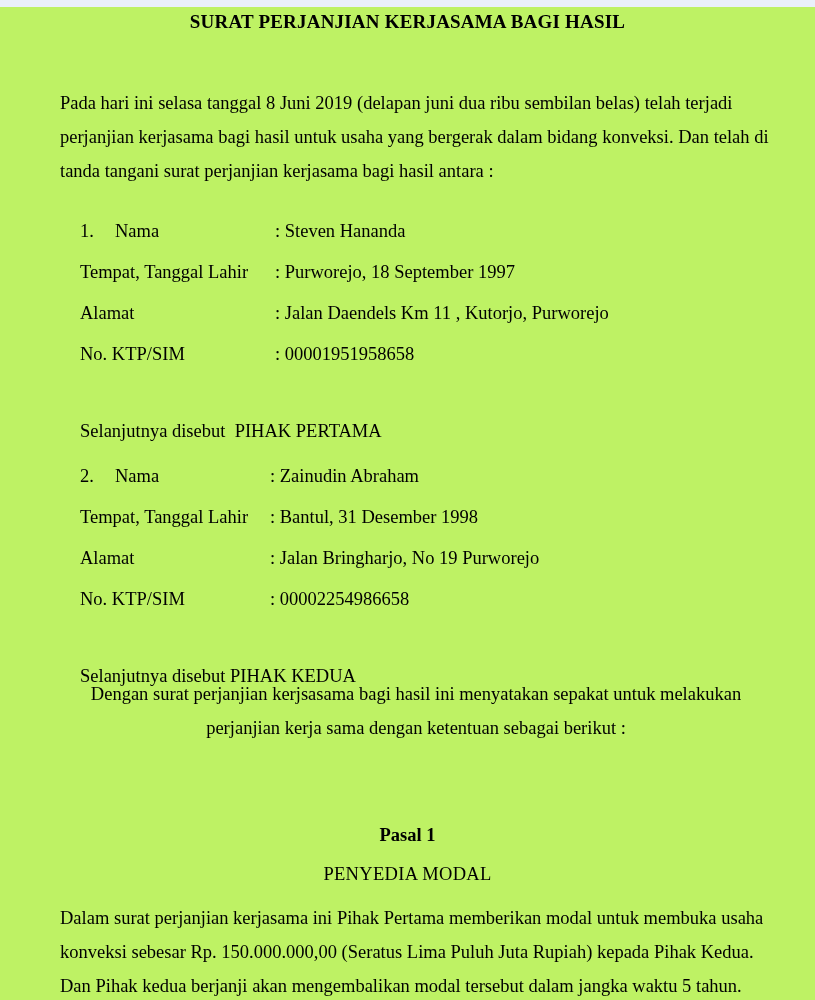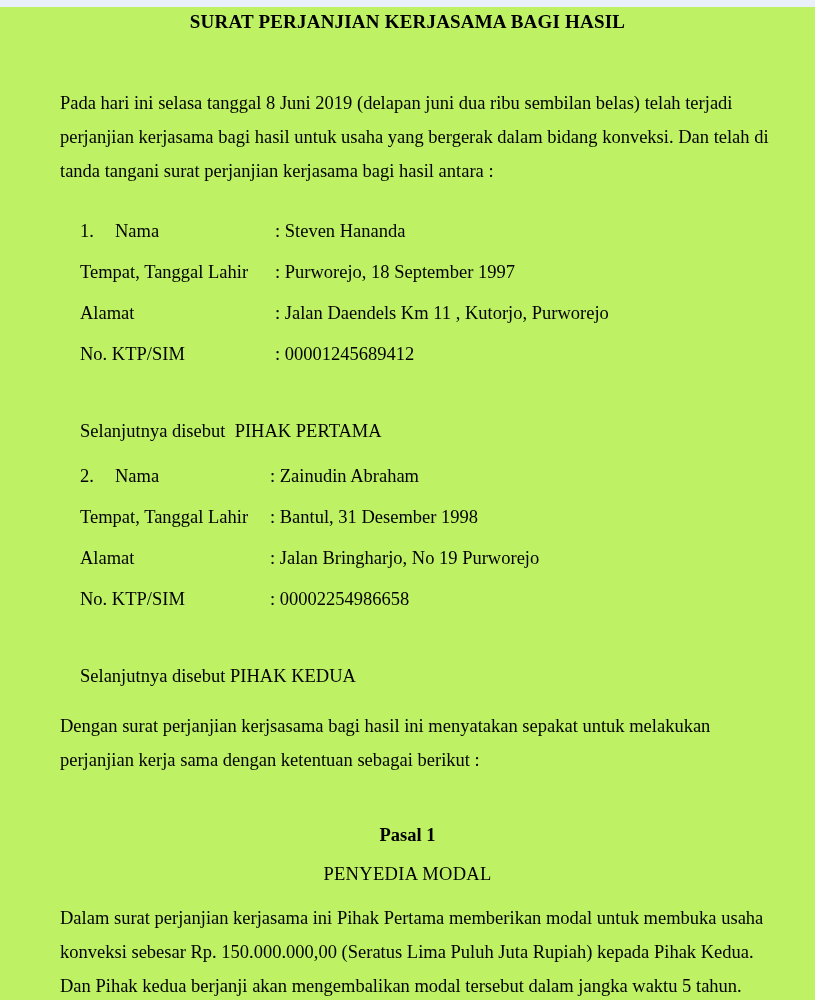--- a/index.html
+++ b/index.html
@@ -48,21 +48,21 @@
   .para {
     position: absolute;
     left: 60px;
     width: 712px;
     font-size: 18.5px;
     line-height: 34px;
     text-align: left;
   }
 
   .para-intro { top: 79px; }
-  .para-sepakat { top: 702px; }
+  .para-sepakat { top: 670px; text-align: center; }
   .para-modal { top: 894px; width: 718px; }
 
   
   .party {
     position: absolute;
     left: 60px;
     width: 720px;
     font-size: 18.5px;
   }
   .party-1 { top: 214px; }
@@ -142,21 +142,21 @@
     <div class="row">
       <span class="row-label">Tempat, Tanggal Lahir</span>
       <span class="row-value">: Purworejo, 18 September 1997</span>
     </div>
     <div class="row">
       <span class="row-label">Alamat</span>
       <span class="row-value">: Jalan Daendels Km 11 , Kutorjo, Purworejo</span>
     </div>
     <div class="row">
       <span class="row-label">No. KTP/SIM</span>
-      <span class="row-value">: 00001245689412</span>
+      <span class="row-value">: 00001951958658</span>
     </div>
     <div class="row-note">
       <span>Selanjutnya disebut  PIHAK PERTAMA</span>
     </div>
   </div>
 
   <div class="party party-2">
     <div class="row">
       <span class="row-num">2.</span>
       <span class="row-label indented">Nama</span>

